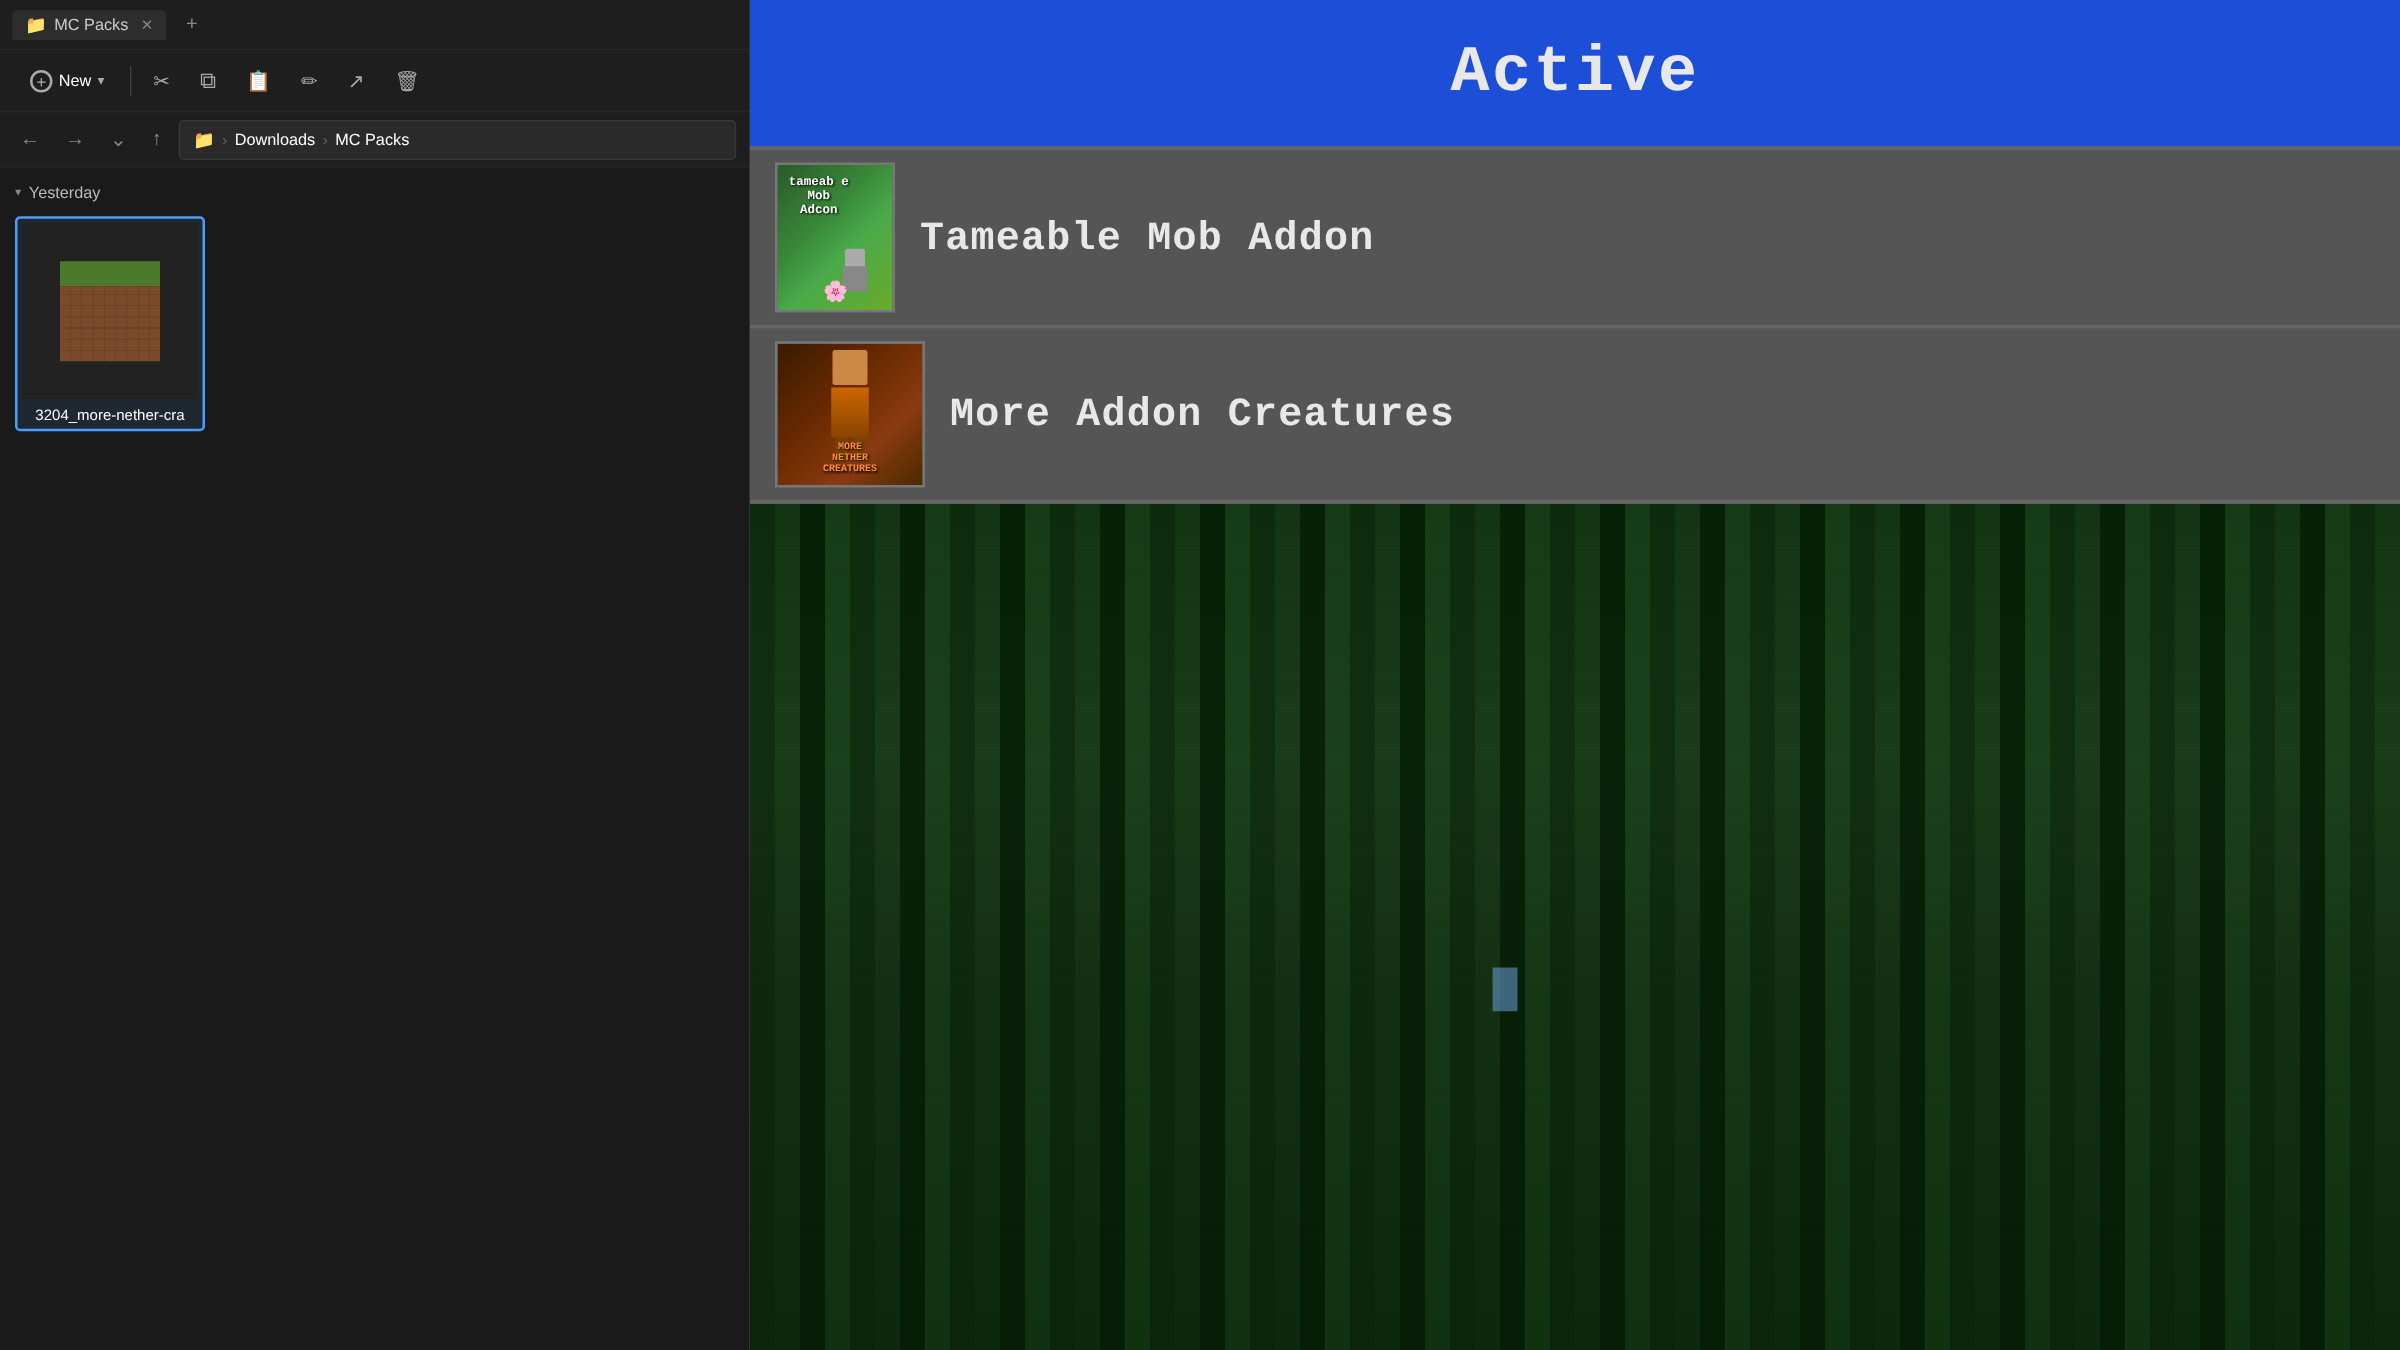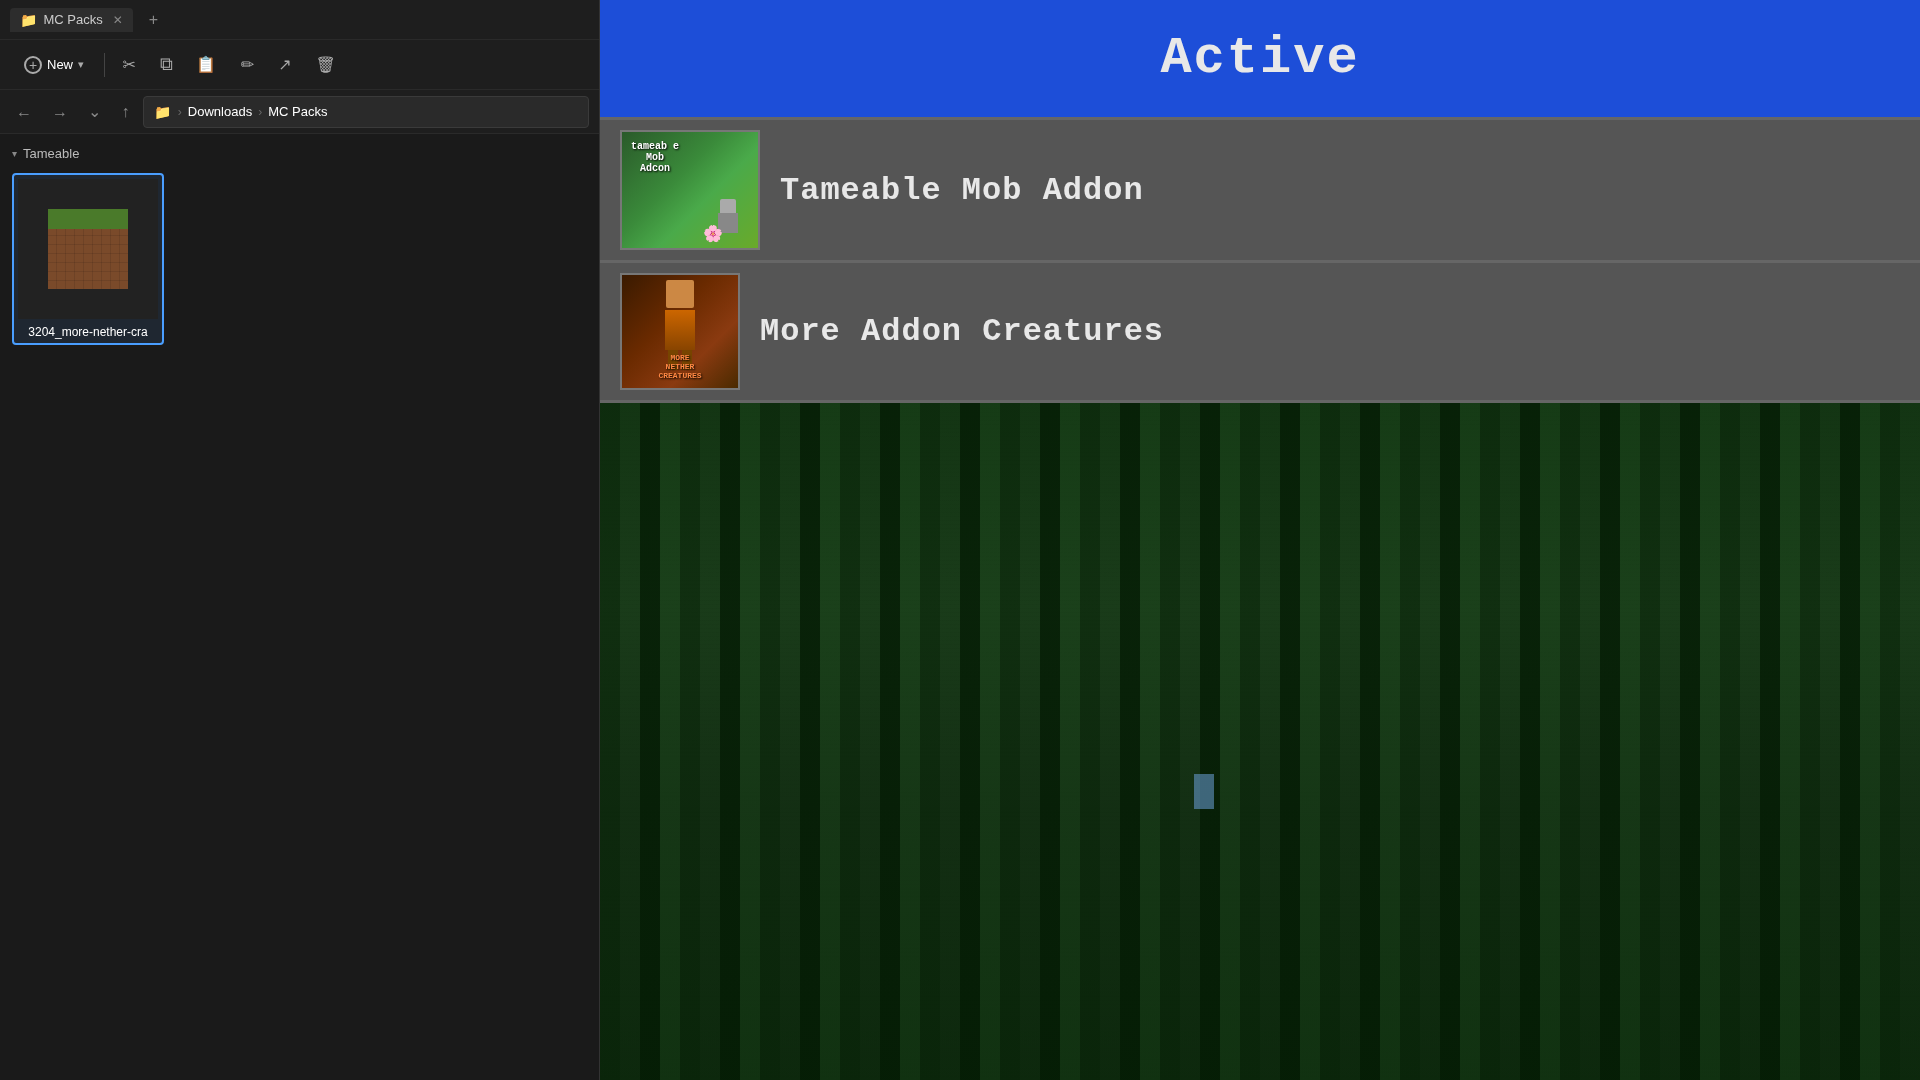--- a/index.html
+++ b/index.html
@@ -293,21 +293,21 @@
     .addon-thumbnail {
       width: 120px;
       height: 120px;
       flex-shrink: 0;
       overflow: hidden;
       border: 2px solid #777;
     }
 
     
     .tameable-thumb {
-      width: 140px;
+      width: 96px;
       height: 120px;
       background: linear-gradient(135deg, #2a5a2a 0%, #3a8a3a 40%, #4aaa4a 60%, #6aaa2a 100%);
       display: flex;
       align-items: center;
       justify-content: center;
       position: relative;
       overflow: hidden;
     }
     .tameable-thumb-inner {
       font-size: 10px;
@@ -514,21 +514,21 @@
       <span class="breadcrumb-sep">›</span>
       <span class="breadcrumb-text">Downloads</span>
       <span class="breadcrumb-sep">›</span>
       <span class="breadcrumb-text">MC Packs</span>
     </div>
   </div>
 
   <div class="file-content">
     <div class="section-header">
       <span class="section-chevron">▾</span>
-      <span>Tameable</span>
+      <span>Yesterday</span>
     </div>
     <div class="file-grid">
       <div class="file-item">
         <div class="file-thumbnail">
 
           <div class="dirt-block">
             <div class="dirt-top"></div>
             <div class="dirt-main"></div>
           </div>
         </div>

